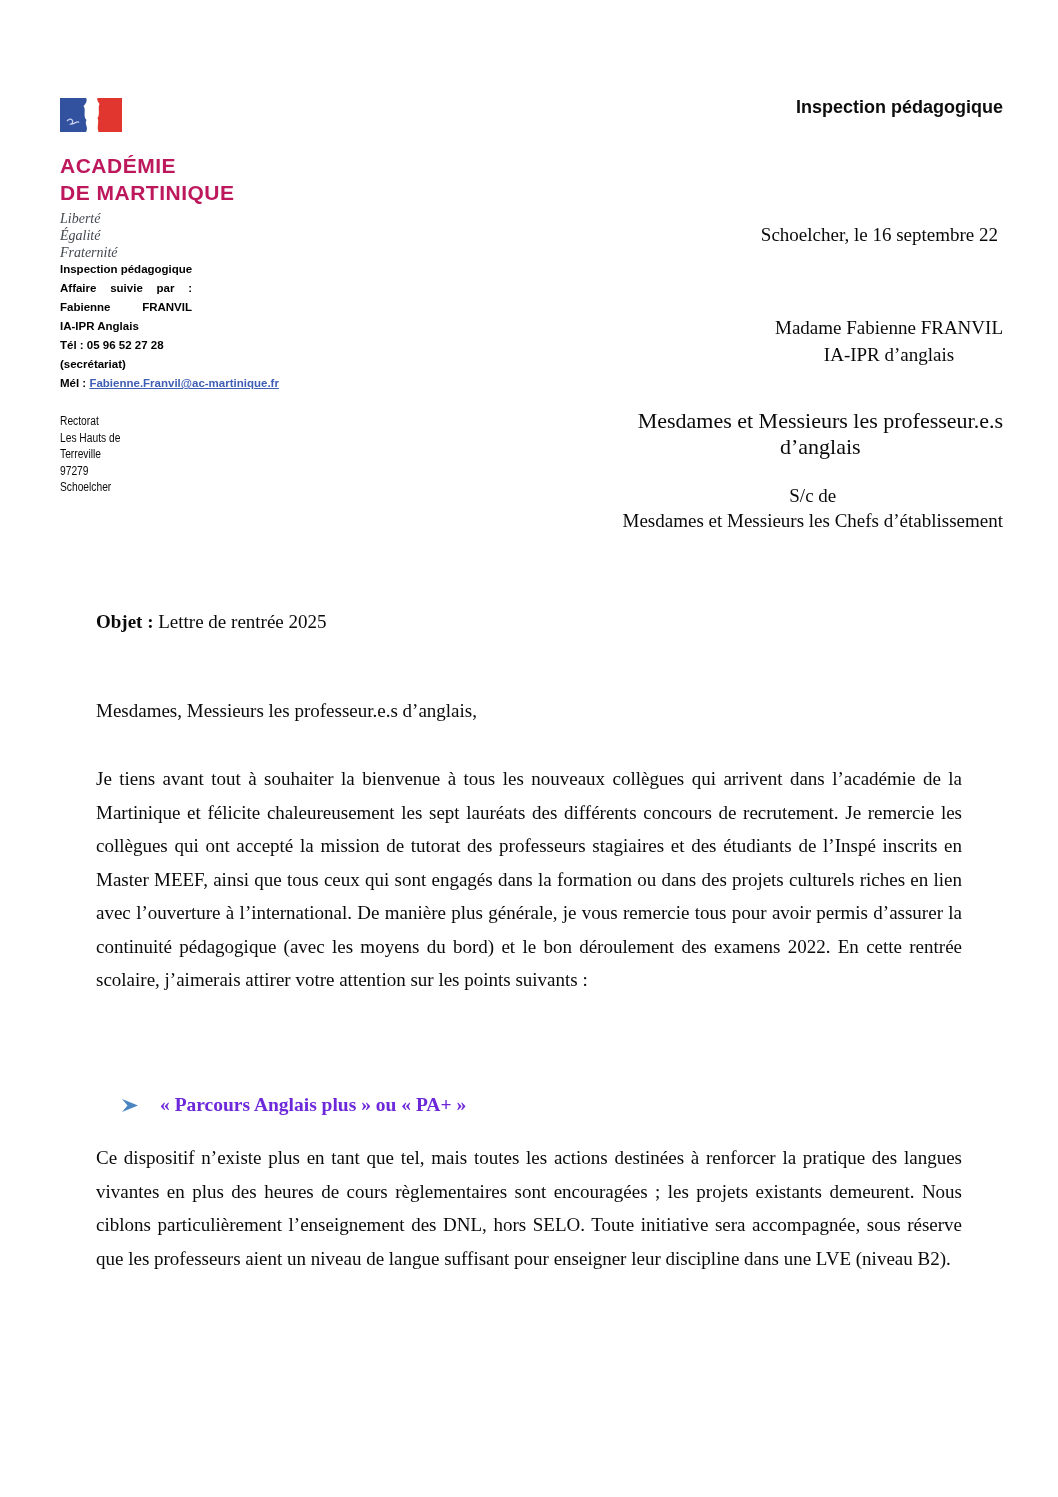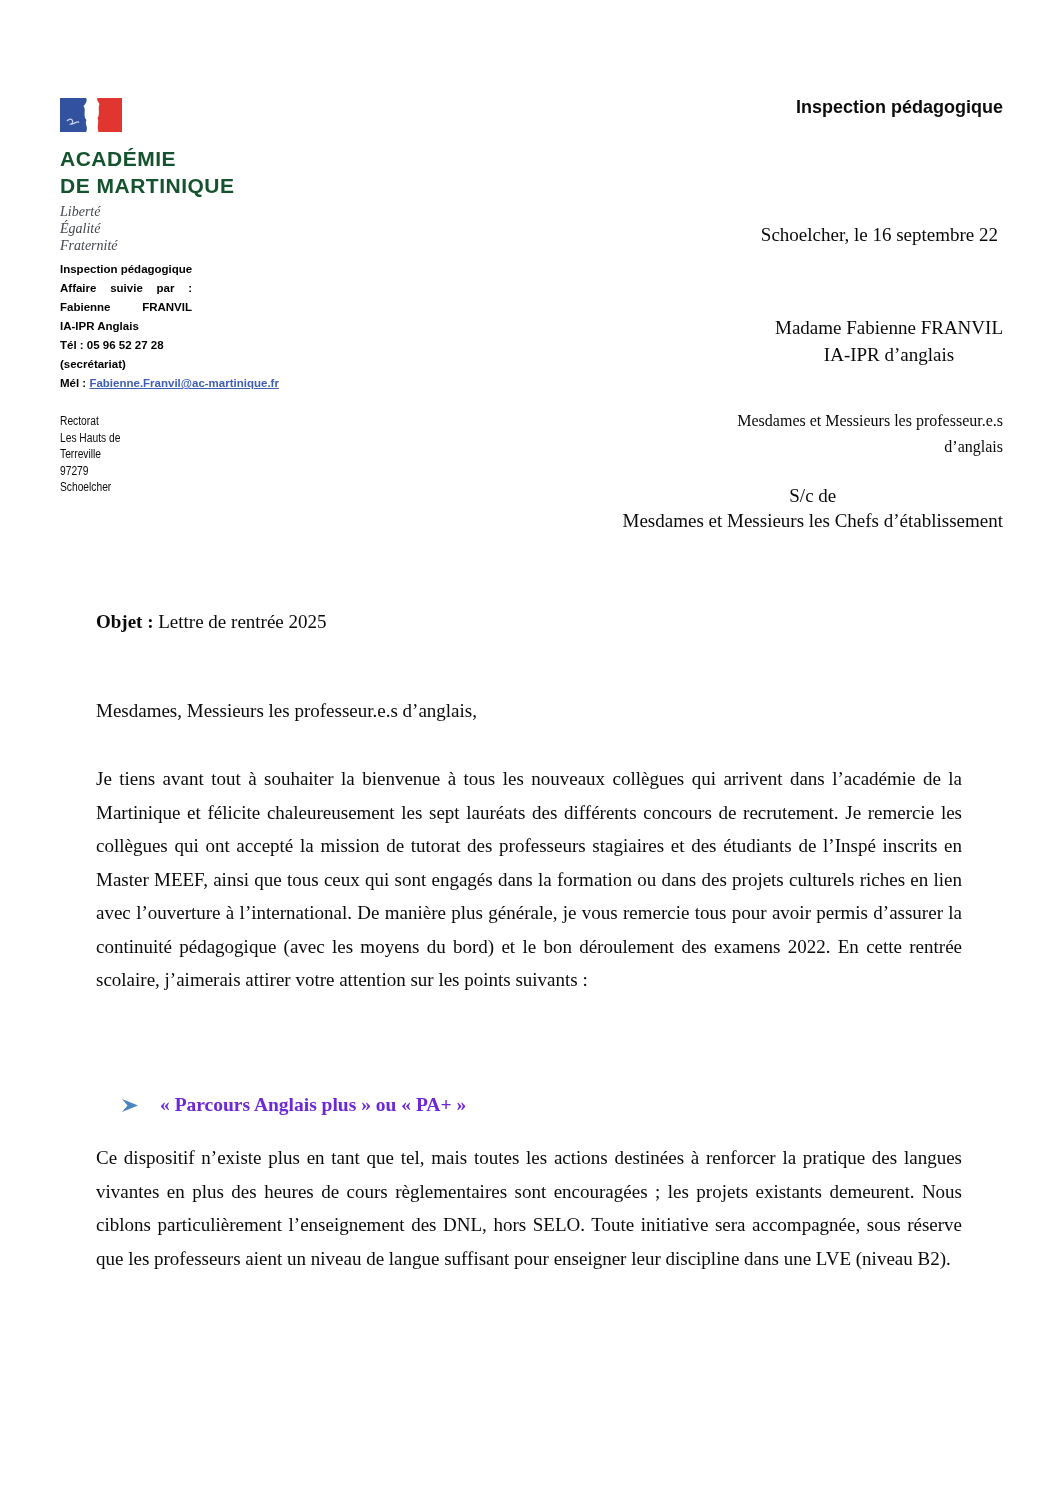--- a/index.html
+++ b/index.html
@@ -12,21 +12,21 @@
     font-family:"Liberation Serif", serif;
     color:#0a0a0a;
   }
 
   
   .logo{position:absolute;left:60px;top:98px;}
   .flag{display:block;}
   .academy-name{
     font-family:"Liberation Sans", sans-serif;
     font-weight:bold;font-size:21px;line-height:27px;
-    color:#14532d;letter-spacing:0.5px;margin-top:13px;
+    color:#be185d;letter-spacing:0.5px;margin-top:20px;
   }
   .motto{
     font-family:"Liberation Serif", serif;
     font-style:italic;font-size:14px;line-height:17px;
     color:#43474e;margin-top:4px;
   }
 
   .header-service{
     position:absolute;top:97px;right:55px;
     font-family:"Liberation Sans", sans-serif;
@@ -55,21 +55,21 @@
   .dateline{
     position:absolute;top:224px;right:60px;
     font-size:19px;
   }
   .recipient-a{
     position:absolute;top:314px;right:55px;
     font-size:19px;line-height:27px;text-align:center;
   }
   .recipient-b{
     position:absolute;top:408px;right:55px;
-    font-size:16px;line-height:26px;text-align:right;
+    font-size:22px;line-height:26px;text-align:center;
   }
   .recipient-c{
     position:absolute;top:483px;right:55px;
     font-size:19px;line-height:25px;text-align:center;
   }
 
   
   .subject{position:absolute;left:96px;top:611px;font-size:19px;}
   .subject .lbl{font-weight:bold;}
   .salutation{position:absolute;left:96px;top:700px;font-size:19px;}

